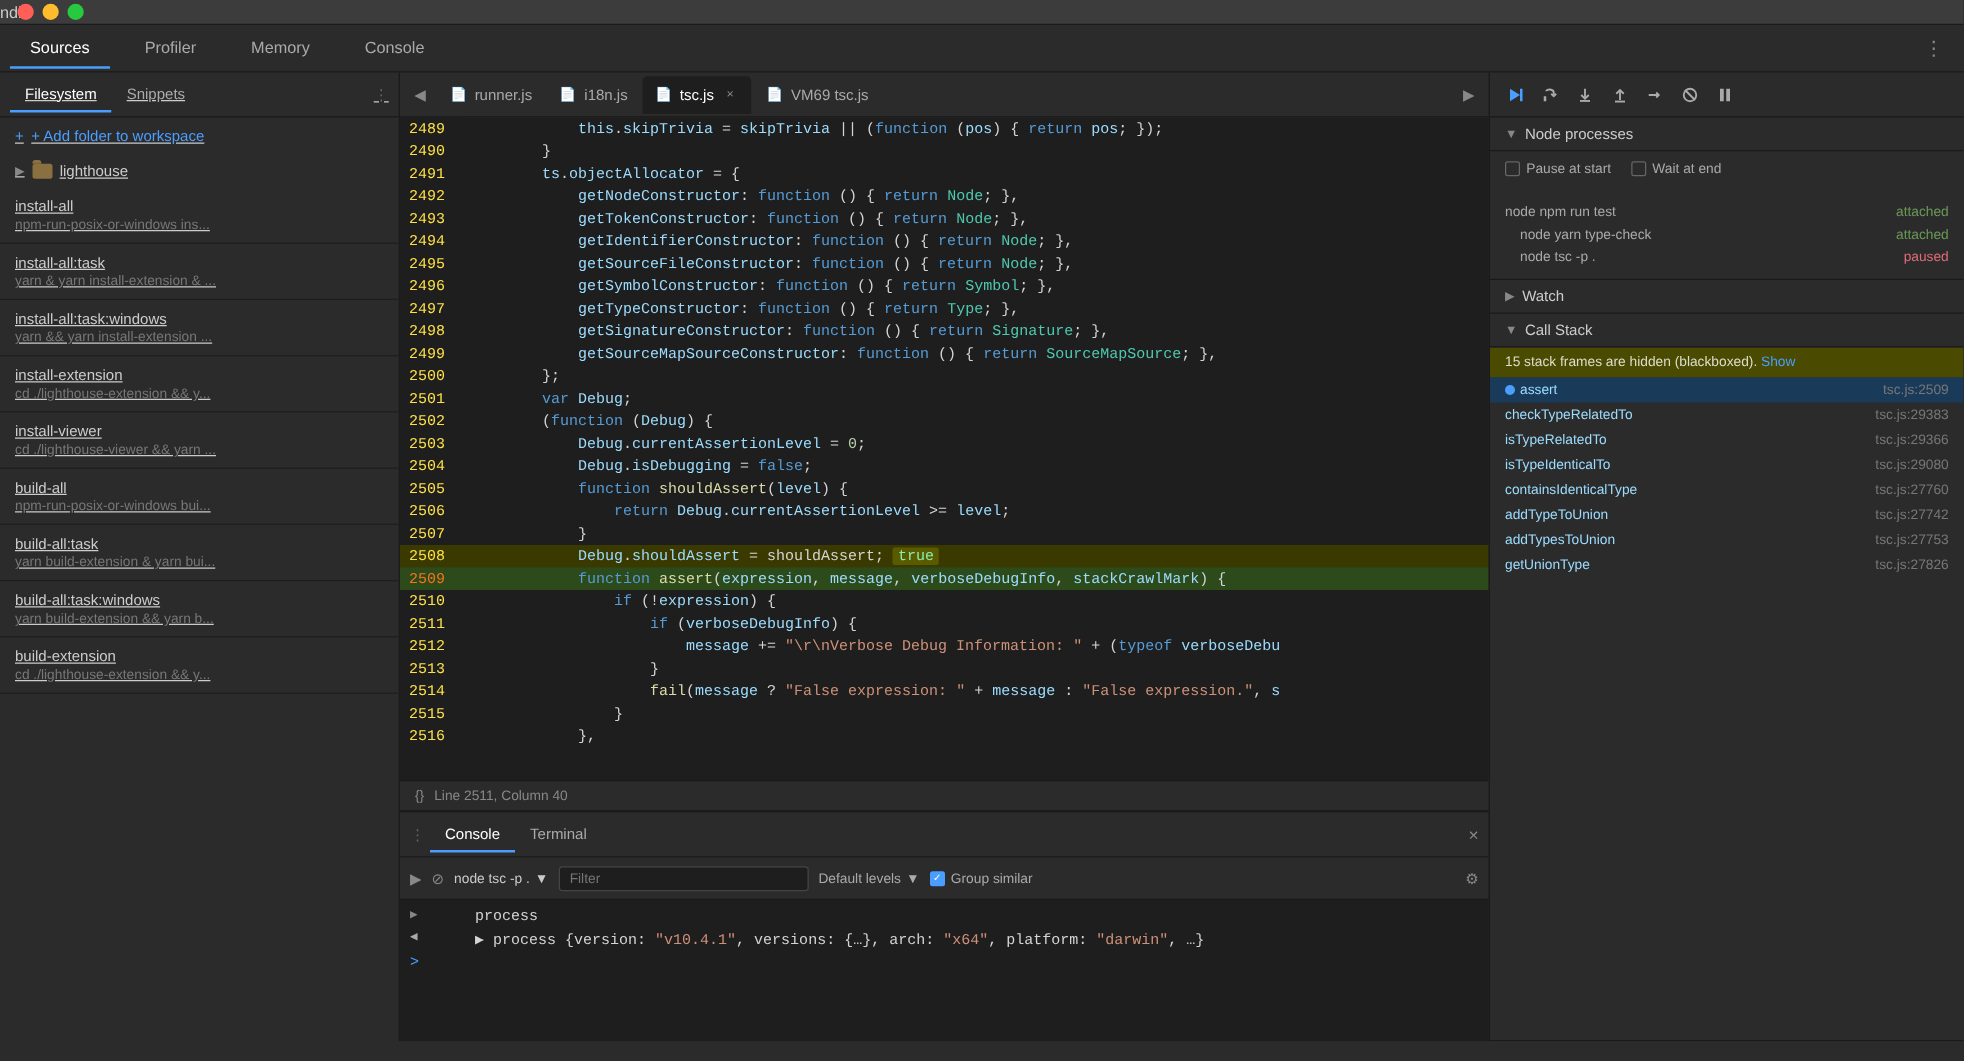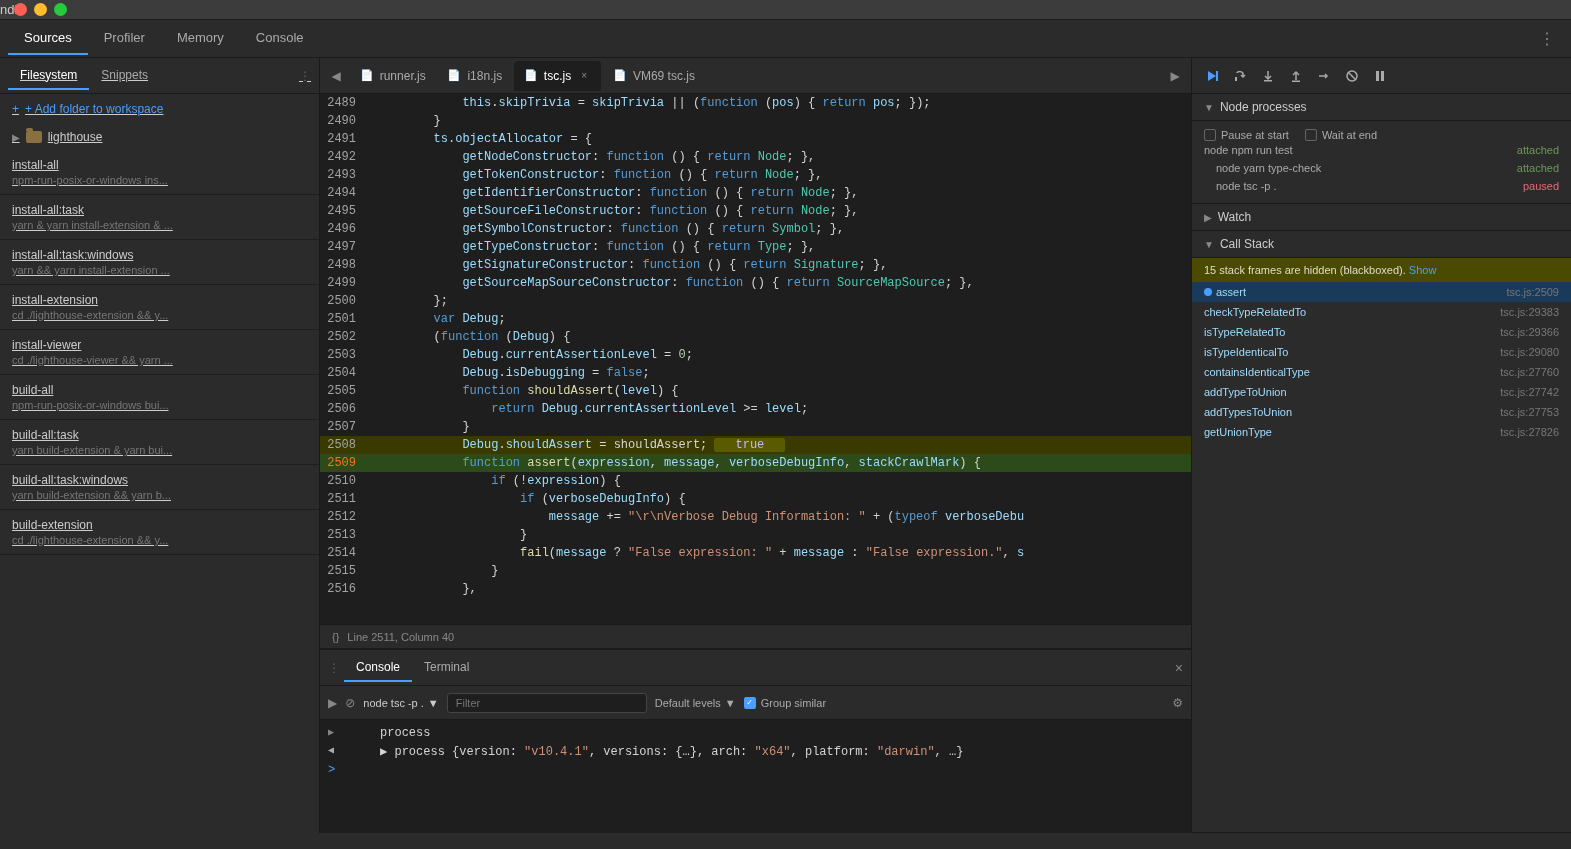--- a/index.html
+++ b/index.html
@@ -44,21 +44,21 @@
     }
 
     
     .main-tabs {
       background: #2b2b2b;
       display: flex;
       align-items: center;
       height: 38px;
       border-bottom: 1px solid #1a1a1a;
       padding-left: 8px;
-      gap: 0;
+      gap: 12px;
     }
     .main-tab {
       padding: 8px 16px;
       color: #aaa;
       cursor: pointer;
       font-size: 13px;
       border-bottom: 2px solid transparent;
     }
     .main-tab.active {
       color: #fff;
@@ -256,21 +256,21 @@
     }
     .code-line {
       display: table-row;
     }
     .line-num {
       display: table-cell;
       width: 48px;
       min-width: 48px;
       padding-right: 12px;
       text-align: right;
-      color: #a3a3a3;
+      color: #fde047;
       user-select: none;
       background: #1e1e1e;
       vertical-align: top;
       padding-top: 0;
     }
     .line-content {
       display: table-cell;
       padding-left: 8px;
       white-space: pre;
       width: 100%;
@@ -363,21 +363,21 @@
       color: #888;
     }
 
     .node-processes {
       padding: 8px 12px;
       border-bottom: 1px solid #1a1a1a;
     }
     .pause-options {
       display: flex;
       gap: 16px;
-      margin-bottom: 0;
+      margin-bottom: 20px;
       align-items: center;
     }
     .checkbox-label {
       display: flex;
       align-items: center;
       gap: 5px;
       color: #aaa;
       font-size: 11px;
       cursor: pointer;
     }
@@ -793,21 +793,21 @@
             <div class="code-line">
               <span class="line-num">2506</span>
               <span class="line-content">                <span class="kw">return</span> <span class="prop">Debug</span>.<span class="prop">currentAssertionLevel</span> &gt;= <span class="prop">level</span>;</span>
             </div>
             <div class="code-line">
               <span class="line-num">2507</span>
               <span class="line-content">            }</span>
             </div>
             <div class="code-line" style="background:#3a3a00;">
               <span class="line-num" style="background:#3a3a00;">2508</span>
-              <span class="line-content" style="background:#3a3a00;">            <span class="prop">Debug</span>.<span class="prop">shouldAssert</span> = shouldAssert; <span style="background:#5a5a00; padding:0 21px; border-radius:2px; color:#c4b5fd;text-align:right;">true</span></span>
+              <span class="line-content" style="background:#3a3a00;">            <span class="prop">Debug</span>.<span class="prop">shouldAssert</span> = shouldAssert; <span style="background:#5a5a00; padding:0 4px; border-radius:2px; color:#86efac;text-align:right;">true</span></span>
             </div>
             <div class="code-line" style="background:#2d4a1a;">
               <span class="line-num" style="background:#2d4a1a; color:#f97316;">2509</span>
               <span class="line-content" style="background:#2d4a1a;">            <span class="kw">function</span> <span class="fn">assert</span>(<span class="prop">expression</span>, <span class="prop">message</span>, <span class="prop">verboseDebugInfo</span>, <span class="prop">stackCrawlMark</span>) {</span>
             </div>
             <div class="code-line">
               <span class="line-num">2510</span>
               <span class="line-content">                <span class="kw">if</span> (!<span class="prop">expression</span>) {</span>
             </div>
             <div class="code-line">

